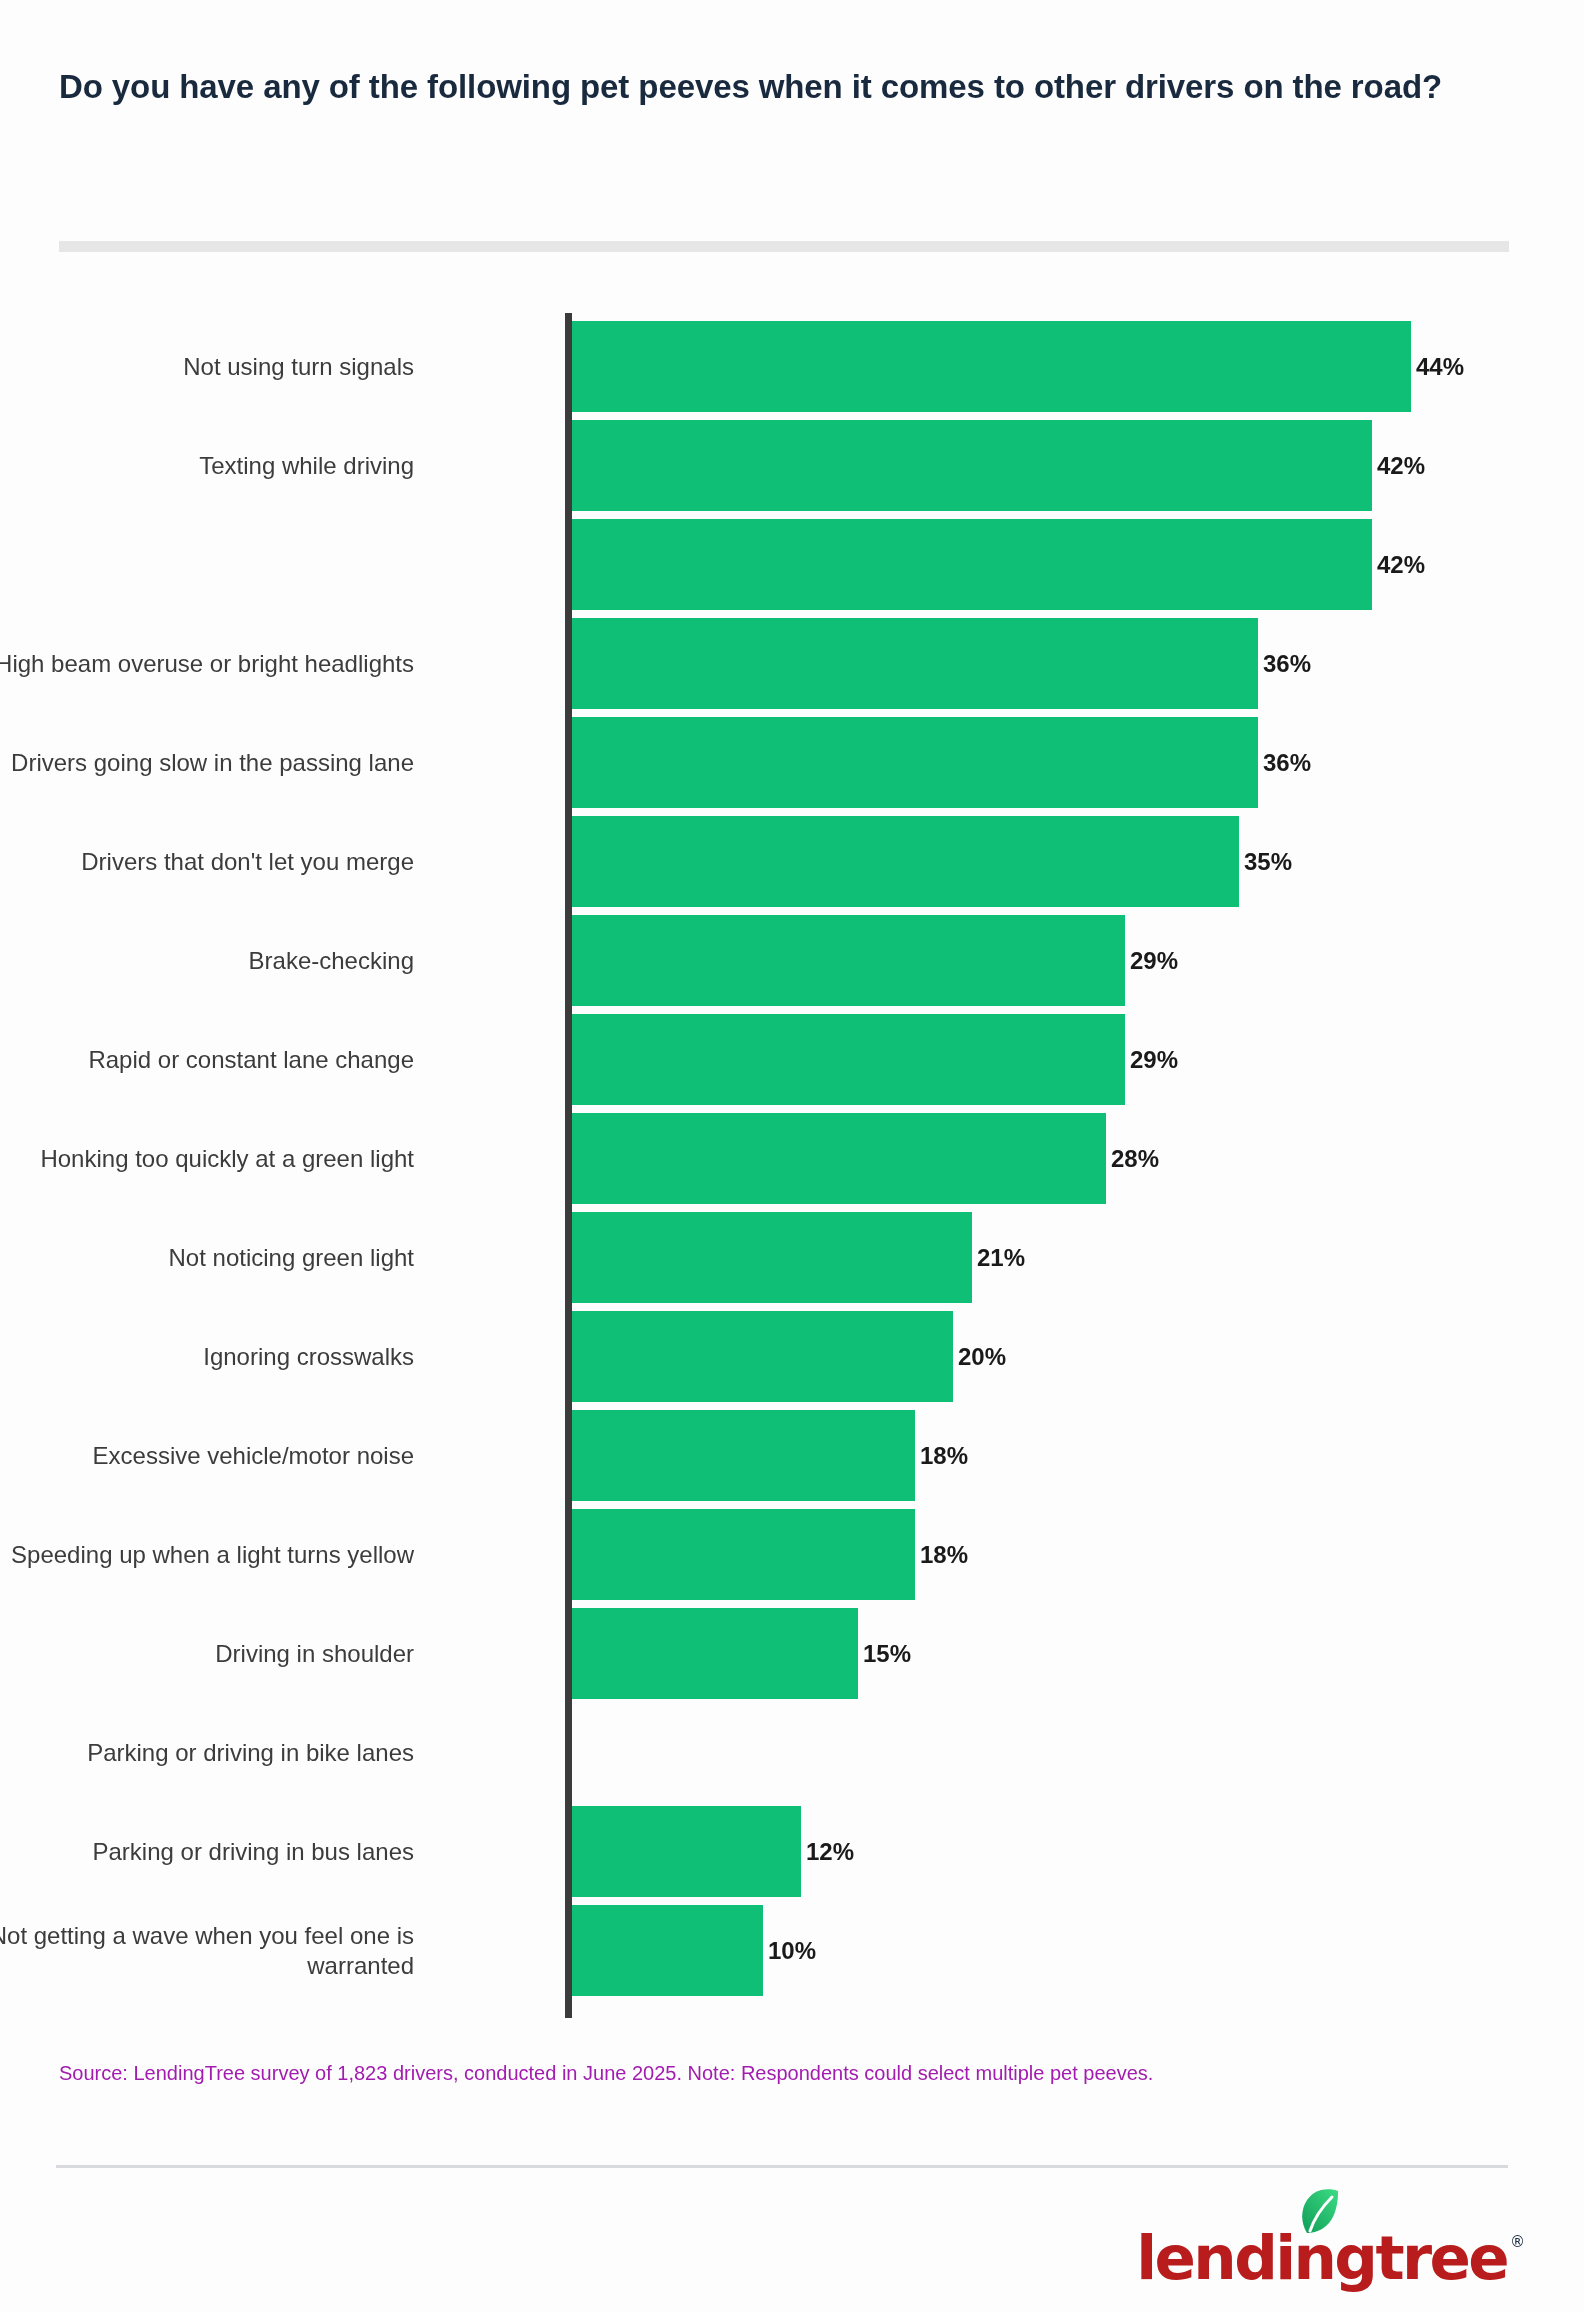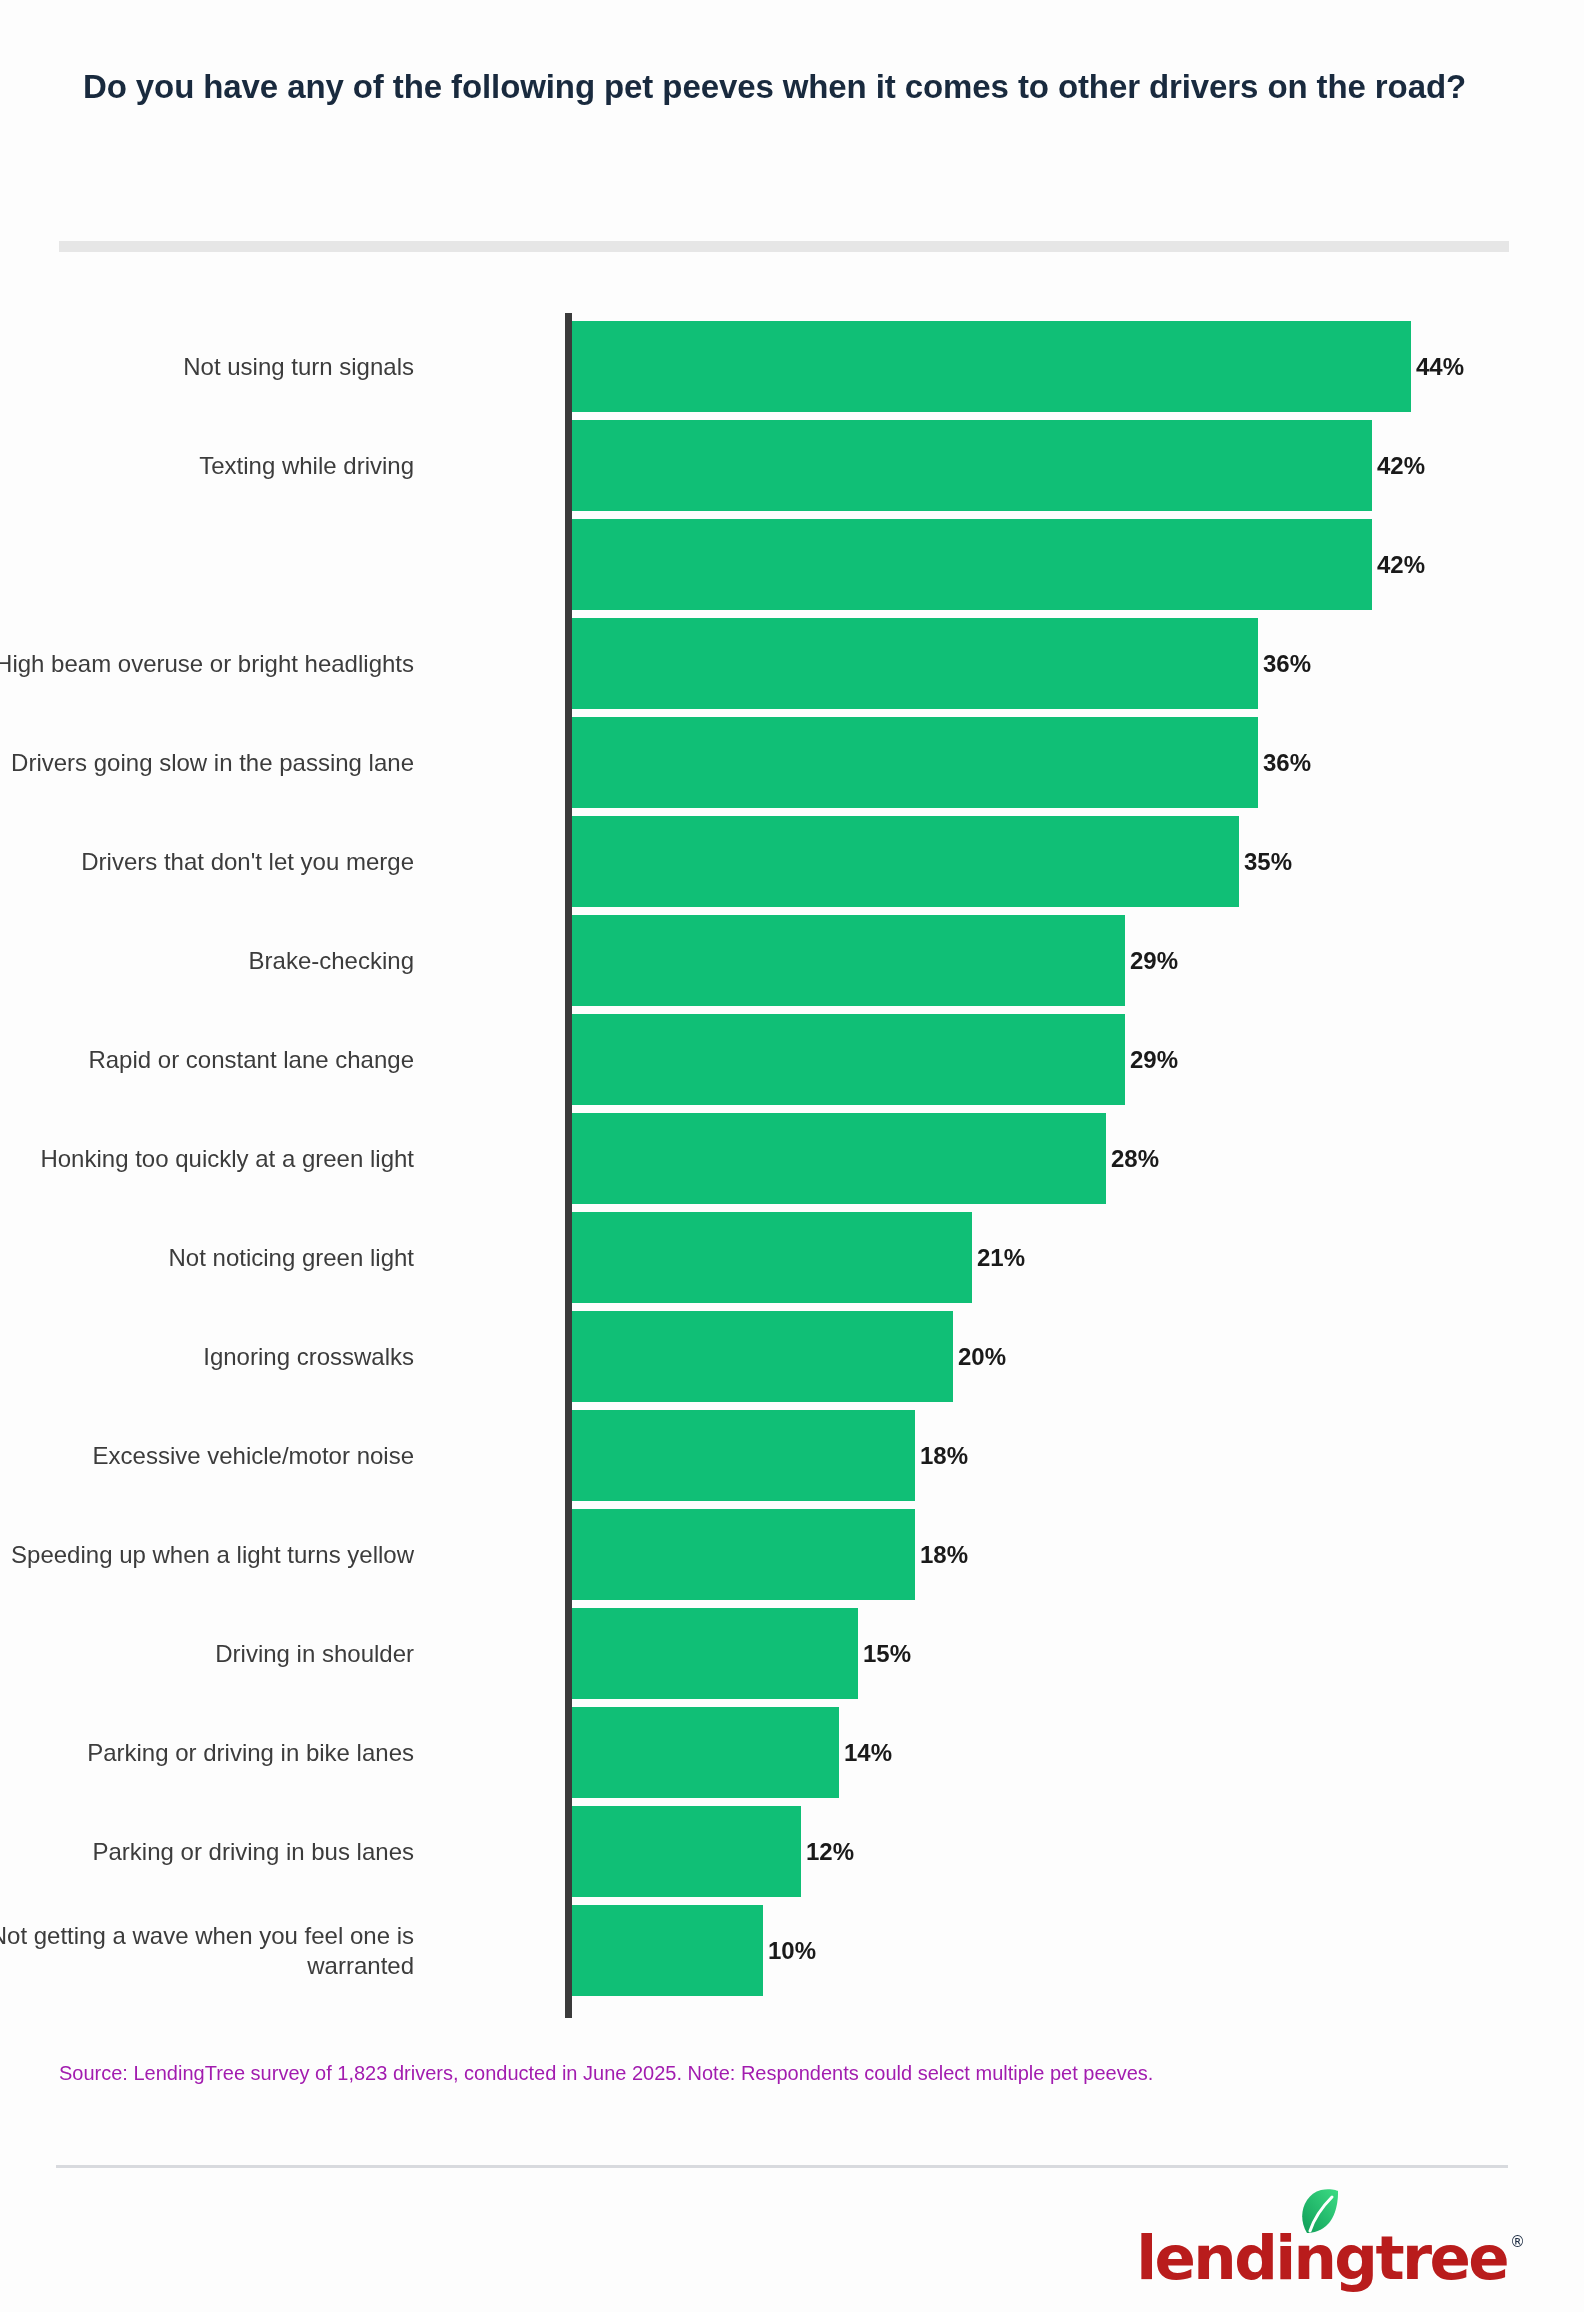--- a/index.html
+++ b/index.html
@@ -26,21 +26,20 @@
   .title {
     position: absolute;
     left: 59px;
     top: 61px;
     width: 1426px;
     font-size: 33px;
     font-weight: bold;
     line-height: 1.6;
     letter-spacing: -0.1px;
     color: #192a3e;
-    margin-left: 24px;
   }
 
   
   .top-rule {
     position: absolute;
     left: 59px;
     top: 241px;
     width: 1450px;
     height: 11px;
     background: #e6e6e6;
@@ -270,24 +269,20 @@
         </div>
         <div class="row">
           <div class="row-label">Driving in shoulder</div>
           <div class="row-bar-wrap">
             <div class="row-bar" style="width: 286px; background: rgb(16, 191, 118);"></div>
             <div class="row-value">15%</div>
           </div>
         </div>
         <div class="row">
           <div class="row-label">Parking or driving in bike lanes</div>
-          <div class="row-bar-wrap">
-            <div class="row-bar" style="width: 267px; background: rgb(16, 191, 118);"></div>
-            <div class="row-value">14%</div>
-          </div>
         </div>
         <div class="row">
           <div class="row-label">Parking or driving in bus lanes</div>
           <div class="row-bar-wrap">
             <div class="row-bar" style="width: 229px; background: rgb(16, 191, 118);"></div>
             <div class="row-value">12%</div>
           </div>
         </div>
         <div class="row">
           <div class="row-label">Not getting a wave when you feel one is warranted</div>

